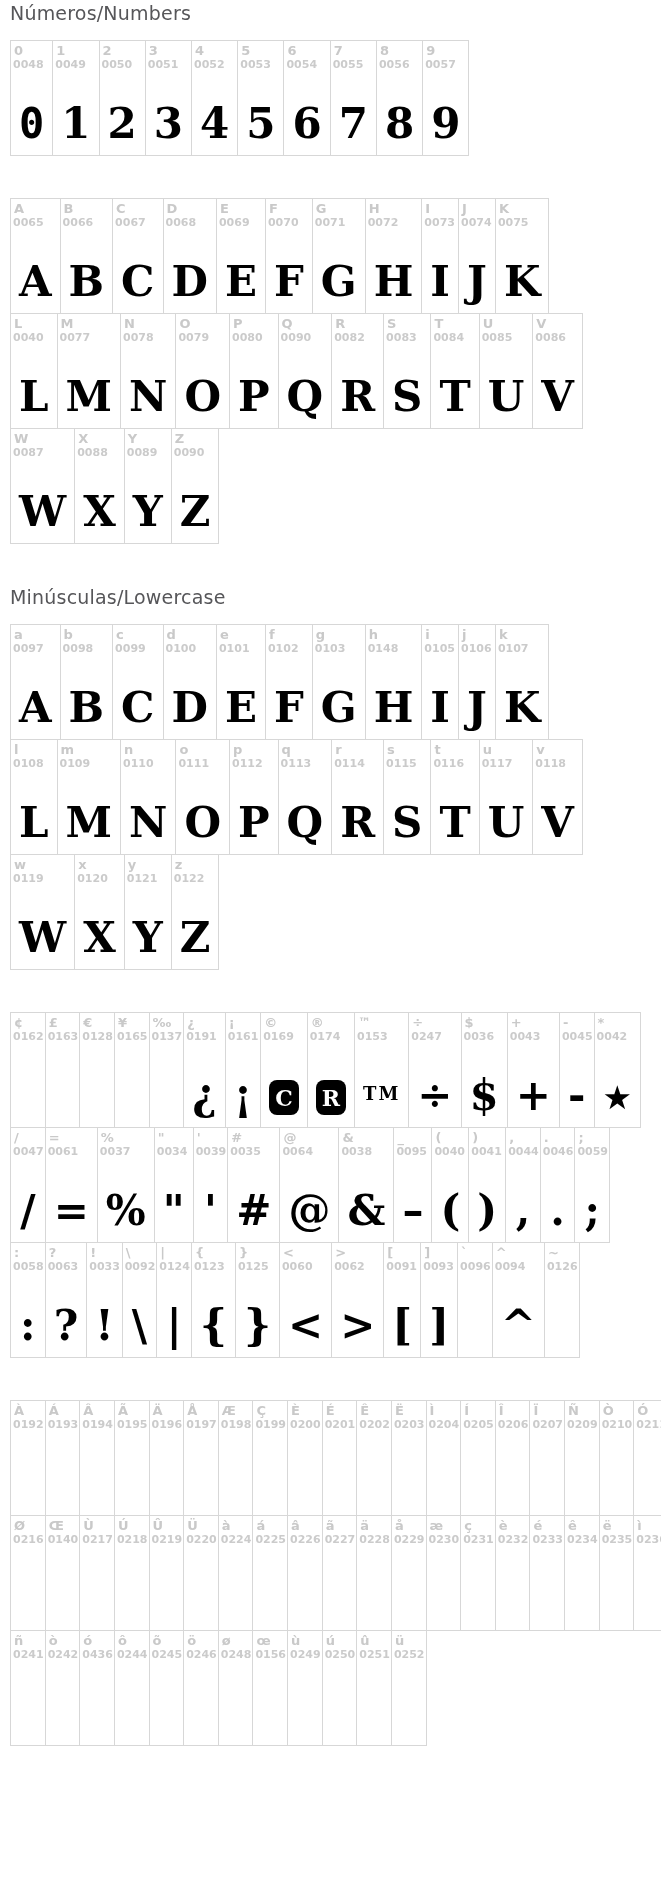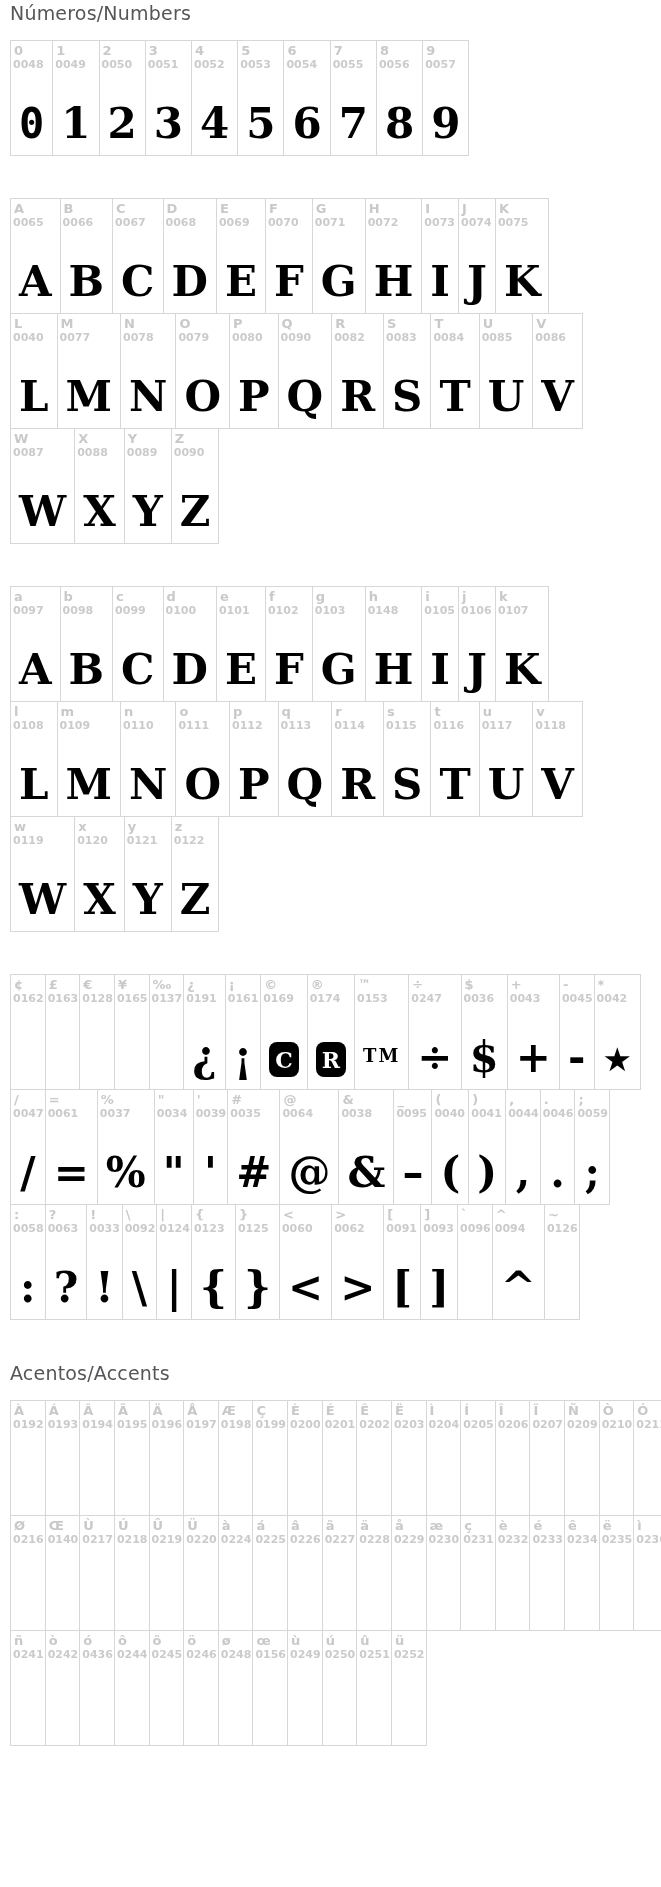--- a/index.html
+++ b/index.html
@@ -310,20 +310,21 @@
         <div class="cell">
           <div class="cell-char">Z</div>
           <div class="cell-code">0090</div>
           <div class="cell-glyph">
             <span class="glyph">Z</span>
           </div>
         </div>
       </div>
     </section>
     <section class="section">
+      <h2 class="section-title">Minúsculas/Lowercase</h2>
       <div class="row">
         <div class="cell">
           <div class="cell-char">a</div>
           <div class="cell-code">0097</div>
           <div class="cell-glyph">
             <span class="glyph">A</span>
           </div>
         </div>
         <div class="cell">
           <div class="cell-char">b</div>
@@ -809,21 +810,20 @@
         <div class="cell">
           <div class="cell-char">~</div>
           <div class="cell-code">0126</div>
           <div class="cell-glyph">
             <span class="glyph"></span>
           </div>
         </div>
       </div>
     </section>
     <section class="section">
-      <h2 class="section-title">Acentos/Accents</h2>
       <div class="row">
         <div class="cell">
           <div class="cell-char">À</div>
           <div class="cell-code">0192</div>
           <div class="cell-glyph">
             <span class="glyph"></span>
           </div>
         </div>
         <div class="cell">
           <div class="cell-char">Á</div>

